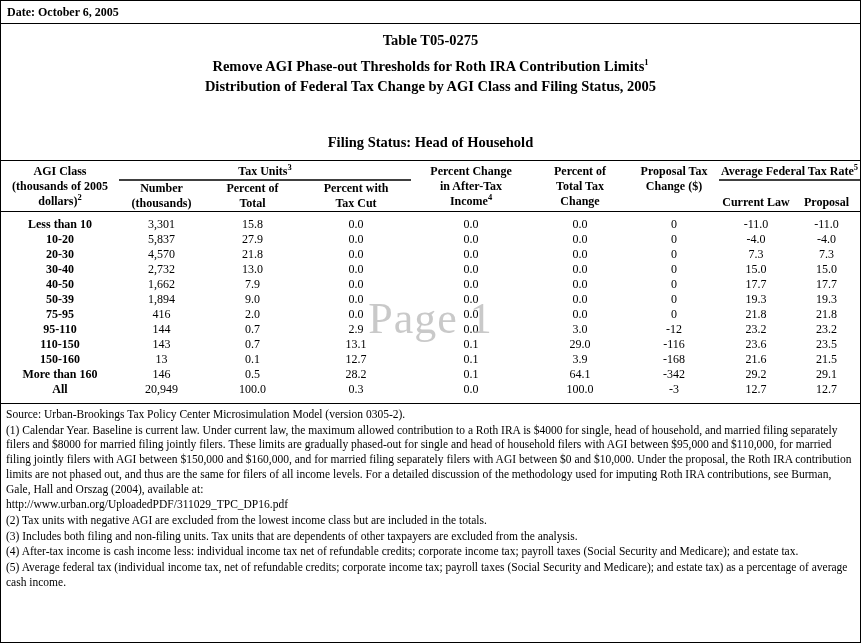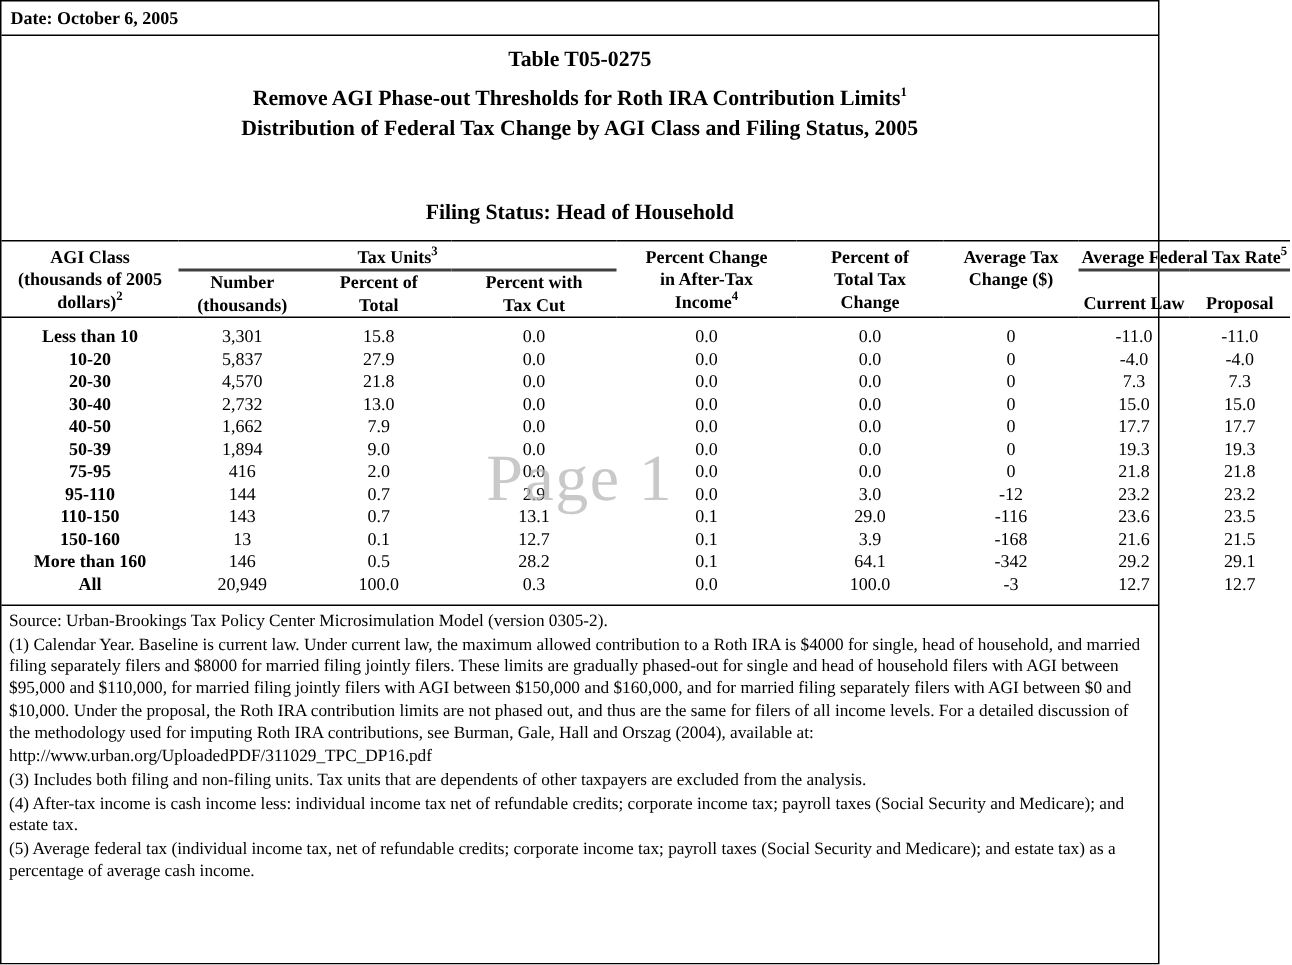--- a/index.html
+++ b/index.html
@@ -9,21 +9,21 @@
   }
   body {
     width: 861px;
     height: 643px;
     font-family: "Liberation Serif", serif;
     color: #000000;
     overflow: hidden;
   }
   #page {
     position: relative;
-    width: 773px;
+    width: 861px;
     height: 643px;
     box-sizing: border-box;
     border: 1px solid #000;
     background: #fff;
   }
   .date-line {
     font-size: 12px;
     font-weight: bold;
     padding: 4px 0 0 6px;
   }
@@ -195,21 +195,21 @@
         <div class="grp-hdr">Percent Change</div>
         <div class="grp-hdr">in After-Tax</div>
         <div class="grp-hdr"><span>Income</span><sup>4</sup></div>
       </th>
       <th rowspan="2" style="vertical-align:top;padding-top:3px;">
         <div class="grp-hdr">Percent of</div>
         <div class="grp-hdr">Total Tax</div>
         <div class="grp-hdr">Change</div>
       </th>
       <th rowspan="2" style="vertical-align:top;padding-top:3px;">
-        <div class="grp-hdr">Average Tax</div>
+        <div class="grp-hdr">Proposal Tax</div>
         <div class="grp-hdr">Change ($)</div>
       </th>
       <th colspan="2" class="underline-cell grp-hdr" style="padding-top:3px;">
         <span>Average Federal Tax Rate</span><sup>5</sup>
       </th>
     </tr>
     <tr class="hdr-row">
       <th>
         <div>Number</div>
         <div>(thousands)</div>
@@ -367,18 +367,19 @@
   </div>
 
   <div class="watermark">Page 1</div>
 
   <hr class="sep-line" style="margin-top:6px;">
 
   <div class="notes notes-wrap">
     <p>Source: Urban-Brookings Tax Policy Center Microsimulation Model (version 0305-2).</p>
     <p>(1) Calendar Year. Baseline is current law. Under current law, the maximum allowed contribution to a Roth IRA is $4000 for single, head of household, and married filing separately filers and $8000 for married filing jointly filers. These limits are gradually phased-out for single and head of household filers with AGI between $95,000 and $110,000, for married filing jointly filers with AGI between $150,000 and $160,000, and for married filing separately filers with AGI between $0 and $10,000. Under the proposal, the Roth IRA contribution limits are not phased out, and thus are the same for filers of all income levels. For a detailed discussion of the methodology used for imputing Roth IRA contributions, see Burman, Gale, Hall and Orszag (2004), available at:</p>
     <p>http://www.urban.org/UploadedPDF/311029_TPC_DP16.pdf</p>
+    <p>(2) Tax units with negative AGI are excluded from the lowest income class but are included in the totals.</p>
     <p>(3) Includes both filing and non-filing units.  Tax units that are dependents of other taxpayers are excluded from the analysis.</p>
     <p>(4) After-tax income is cash income less: individual income tax net of refundable credits; corporate income tax; payroll taxes (Social Security and Medicare); and estate tax.</p>
     <p>(5) Average federal tax (individual income tax, net of refundable credits; corporate income tax; payroll taxes (Social Security and Medicare); and estate tax) as a percentage of average cash income.</p>
   </div>
 
 </div>
 
 </body></html>

